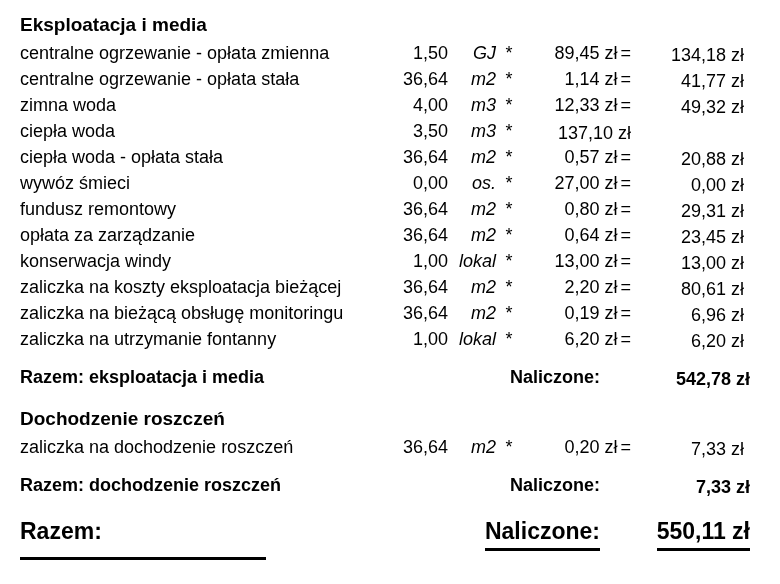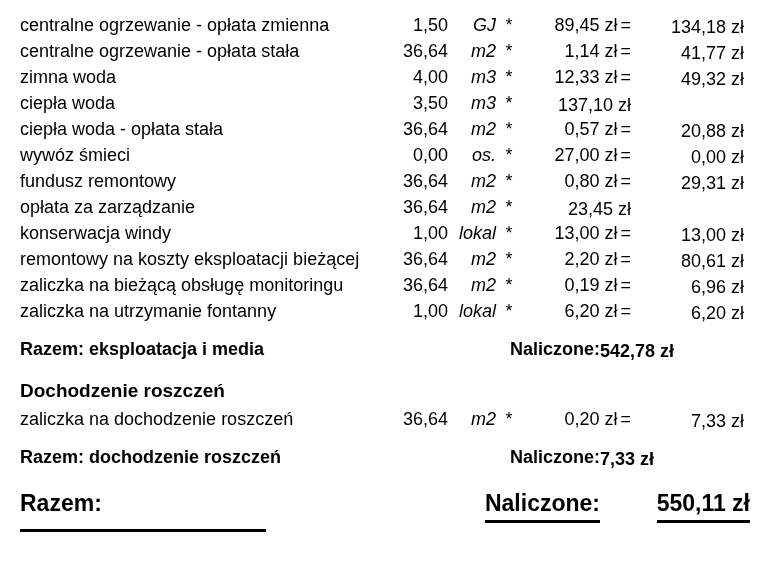--- a/index.html
+++ b/index.html
@@ -44,21 +44,21 @@
   .total-row {
     display: grid;
     grid-template-columns: 365px 215px 150px;
     font-weight: bold;
     line-height: 26px;
     margin-top: 12px;
     white-space: nowrap;
   }
   .t-label { text-align: left; }
   .t-naliczone { text-align: right; }
-  .t-amount { position: relative; top: 2px; }
+  .t-amount { text-align: right; position: relative; top: 2px; }
 
   .grand-row {
     display: grid;
     grid-template-columns: 345px 235px 150px;
     font-size: 23px;
     font-weight: bold;
     line-height: 30px;
     margin-top: 18px;
     white-space: nowrap;
   }
@@ -78,20 +78,21 @@
     padding-bottom: 2px;
   }
 </style>
 </head>
 <body>
 
 <div class="doc">
 
   <div id="sections">
   <section class="section">
+    <h2 class="section-title">Eksploatacja i media</h2>
     <div class="rows">
   <div class="fee-row">
     <span class="c-label">centralne ogrzewanie - opłata zmienna</span>
     <span class="c-qty">1,50</span>
     <span class="c-unit">GJ</span>
     <span class="c-star">*</span>
     <span class="c-rate"><span>89,45 zł</span><span class="eq">=</span></span>
     <span class="c-amount">134,18 zł</span>
   </div>
 
@@ -146,34 +147,35 @@
     <span class="c-star">*</span>
     <span class="c-rate"><span>0,80 zł</span><span class="eq">=</span></span>
     <span class="c-amount">29,31 zł</span>
   </div>
 
   <div class="fee-row">
     <span class="c-label">opłata za zarządzanie</span>
     <span class="c-qty">36,64</span>
     <span class="c-unit">m2</span>
     <span class="c-star">*</span>
+    <span class="c-rate"><span>0,64 zł</span><span class="eq">=</span></span>
     <span class="c-amount">23,45 zł</span>
   </div>
 
   <div class="fee-row">
     <span class="c-label">konserwacja windy</span>
     <span class="c-qty">1,00</span>
     <span class="c-unit">lokal</span>
     <span class="c-star">*</span>
     <span class="c-rate"><span>13,00 zł</span><span class="eq">=</span></span>
     <span class="c-amount">13,00 zł</span>
   </div>
 
   <div class="fee-row">
-    <span class="c-label">remontowy na koszty eksploatacji bieżącej</span>
+    <span class="c-label">zaliczka na koszty eksploatacja bieżącej</span>
     <span class="c-qty">36,64</span>
     <span class="c-unit">m2</span>
     <span class="c-star">*</span>
     <span class="c-rate"><span>2,20 zł</span><span class="eq">=</span></span>
     <span class="c-amount">80,61 zł</span>
   </div>
 
   <div class="fee-row">
     <span class="c-label">zaliczka na bieżącą obsługę monitoringu</span>
     <span class="c-qty">36,64</span>

